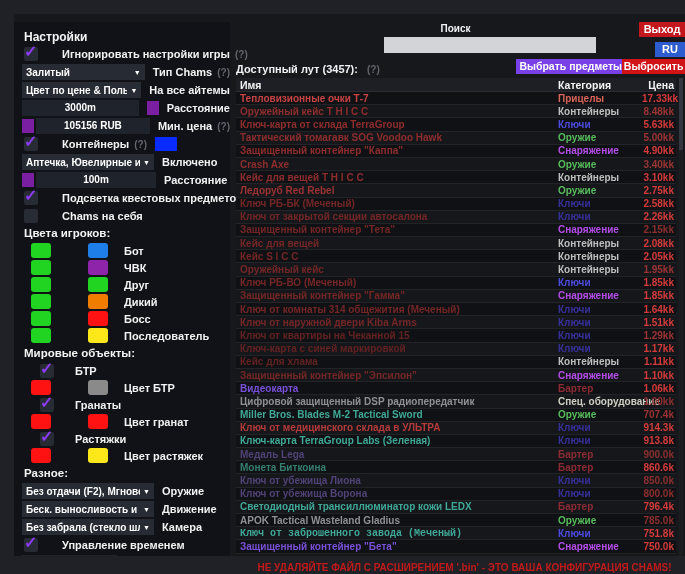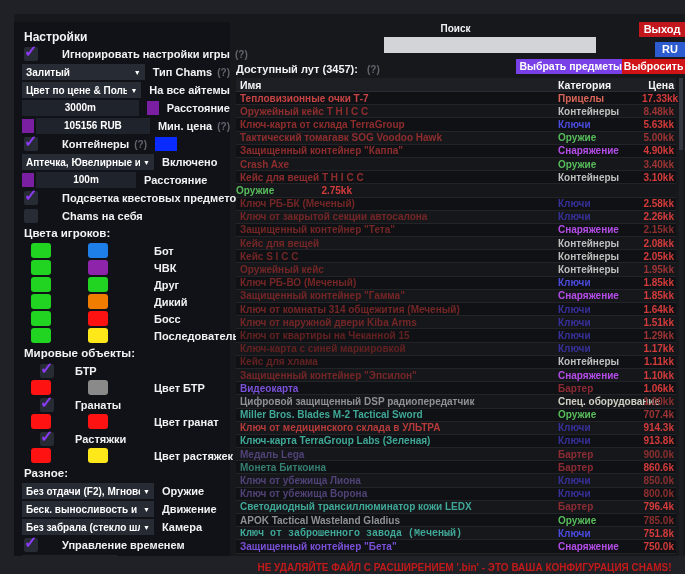--- a/index.html
+++ b/index.html
@@ -18,21 +18,21 @@
 .inp.short{width:95px}
 .lbl{font-weight:bold;font-size:11px;color:#f2f2f4;margin-left:8px;white-space:nowrap}
 .hint{color:#62656e;font-size:10px;font-weight:bold;margin-left:5px}
 .cb{width:14px;height:14px;background:#272b33;border-radius:2px;position:relative;flex:none;margin-left:2px;cursor:pointer}
 .cb.on::after{content:"✓";position:absolute;left:0;top:-5px;font-size:16px;font-weight:900;color:#8b3bf5}
 .sw{width:12px;height:14px;flex:none}
 .sw.ml{margin-left:8px}
 .pcrow{display:flex;align-items:center;height:17px;padding-left:9px}
 .ps{width:20px;height:15px;border-radius:3px;flex:none;cursor:pointer}
 .ps2{margin-left:37px}
-.pl{font-weight:bold;font-size:11px;color:#f2f2f4;margin-left:46px;white-space:nowrap}
+.pl{font-weight:bold;font-size:11px;color:#f2f2f4;margin-left:16px;white-space:nowrap}
 .wcheck{display:flex;align-items:center;height:17px;padding-left:16px}
 .wcheck .lbl{margin-left:21px}
 
 .content{position:absolute;left:220px;top:0;right:0;bottom:0}
 .search-lbl{position:absolute;top:9px;left:0;width:443px;text-align:center;font-size:10px;font-weight:bold;color:#f2f2f4}
 .search-box{position:absolute;top:23px;left:150px;width:212px;height:16px;background:#d3d4d7;border:none;outline:none;font-size:11px;color:#1a1a1a;padding:0 4px}
 .btn{position:absolute;font-size:11px;font-weight:bold;color:#fff;border:none;text-align:center;line-height:15px;height:15px;cursor:pointer;white-space:nowrap}
 .btn-exit{top:8px;right:0;width:46px;background:#c2171d}
 .btn-ru{top:28px;right:0;width:30px;background:#2d5bd0}
 .loot-title{position:absolute;top:49px;left:2px;font-size:11px;font-weight:bold;color:#f2f2f4}
@@ -104,21 +104,21 @@
     <div class="ctl">
       <div class="dd">
         <span class="ddv">Аптечка, Ювелирные и...</span>
         <span class="arrow">▼</span>
       </div>
       <span class="lbl">Включено</span>
     </div>
 
     <div class="ctl">
       <span class="sw" style="background: rgb(123, 31, 162);"></span>
-      <div class="inp" style="width:100px;margin-left:2px">100m</div>
+      <div class="inp" style="width:120px;margin-left:2px">100m</div>
       <span class="lbl">Расстояние</span>
     </div>
 
     <div class="ctl">
       <span class="cb on"></span>
       <span class="lbl" style="margin-left:24px">Подсветка квестовых предметов</span>
       <span class="sw ml" style="width: 20px; background: rgb(255, 238, 0);"></span>
     </div>
 
     <div class="ctl">
@@ -278,20 +278,21 @@
             <span class="cell-name" style="color: rgb(142, 45, 45);">Crash Axe</span>
             <span class="cell-cat" style="color: rgb(87, 189, 91);">Оружие</span>
             <span class="cell-price" style="color: rgb(156, 52, 52);">3.40kk</span>
           </div>
           <div class="lrow">
             <span class="cell-name" style="color: rgb(142, 45, 45);">Кейс для вещей T H I C C</span>
             <span class="cell-cat" style="color: rgb(191, 191, 191);">Контейнеры</span>
             <span class="cell-price" style="color: rgb(212, 59, 59);">3.10kk</span>
           </div>
           <div class="lrow alt">
+            <span class="cell-name" style="color: rgb(156, 50, 50);">Ледоруб Red Rebel</span>
             <span class="cell-cat" style="color: rgb(87, 189, 91);">Оружие</span>
             <span class="cell-price" style="color: rgb(212, 59, 59);">2.75kk</span>
           </div>
           <div class="lrow">
             <span class="cell-name" style="color: rgb(116, 38, 38);">Ключ РБ-БК (Меченый)</span>
             <span class="cell-cat" style="color: rgb(55, 48, 154);">Ключи</span>
             <span class="cell-price" style="color: rgb(212, 59, 59);">2.58kk</span>
           </div>
           <div class="lrow alt">
             <span class="cell-name" style="color: rgb(116, 38, 38);">Ключ от закрытой секции автосалона</span>

